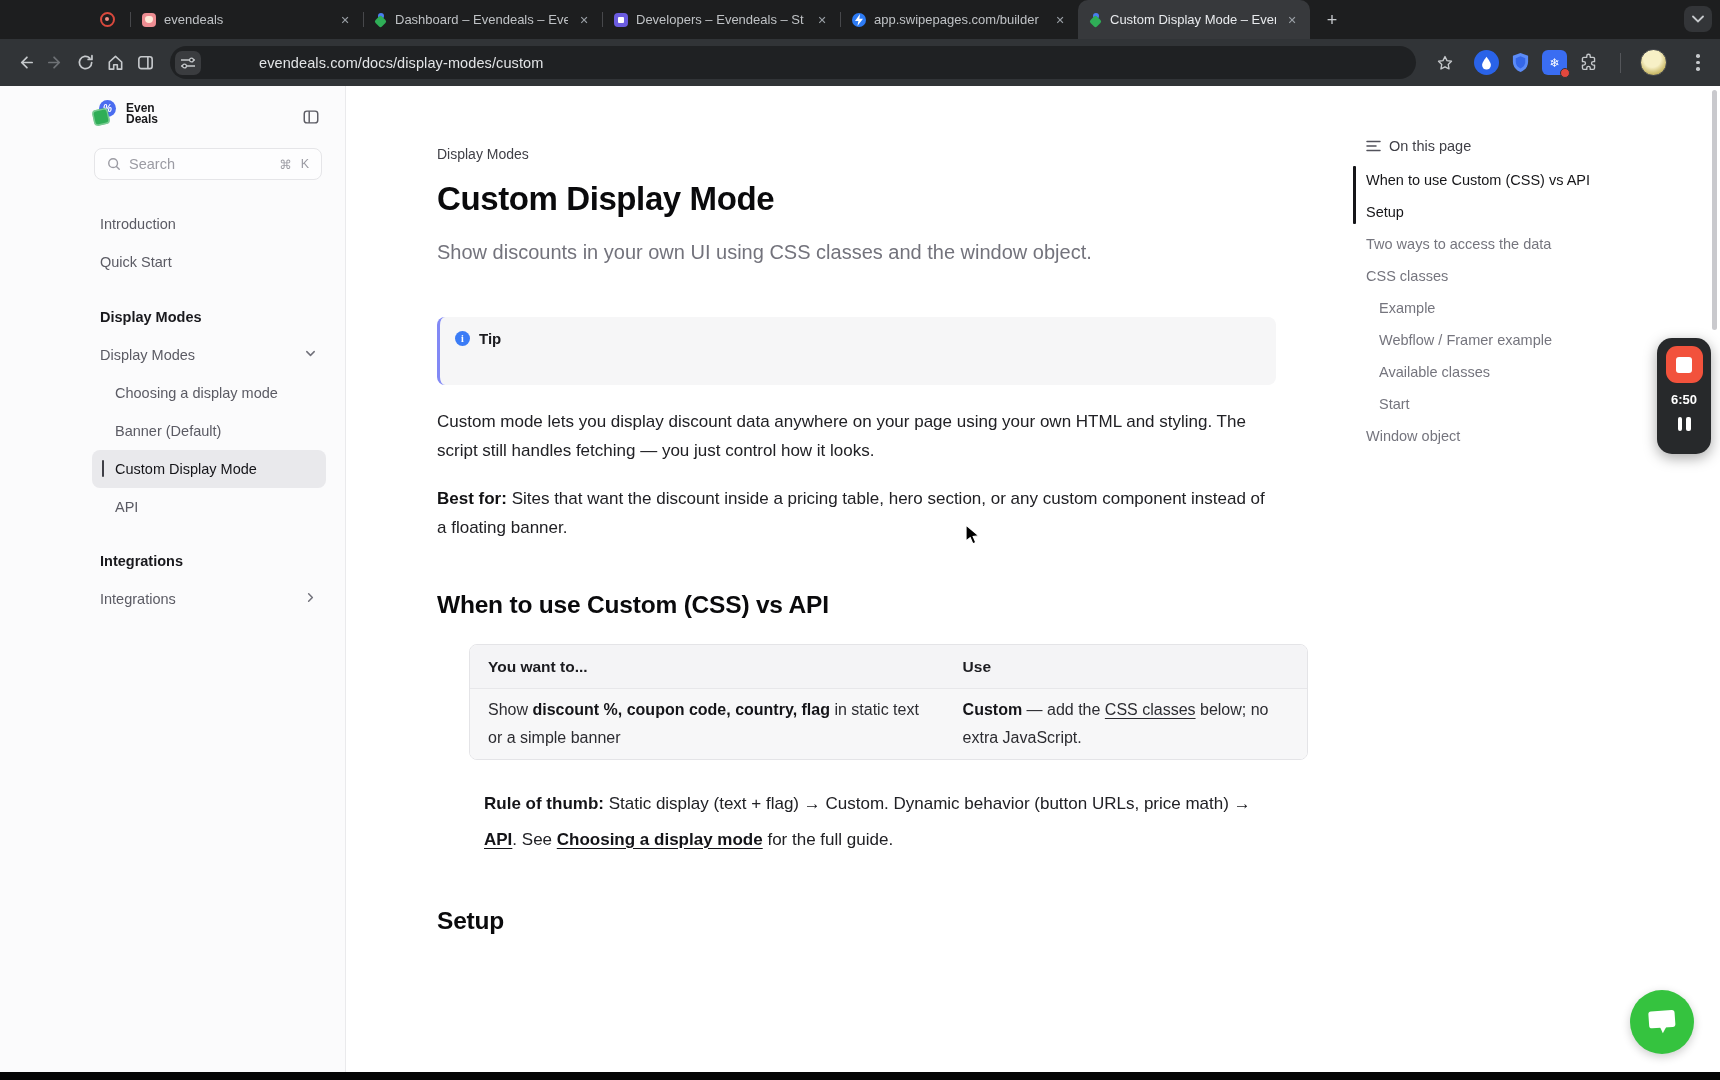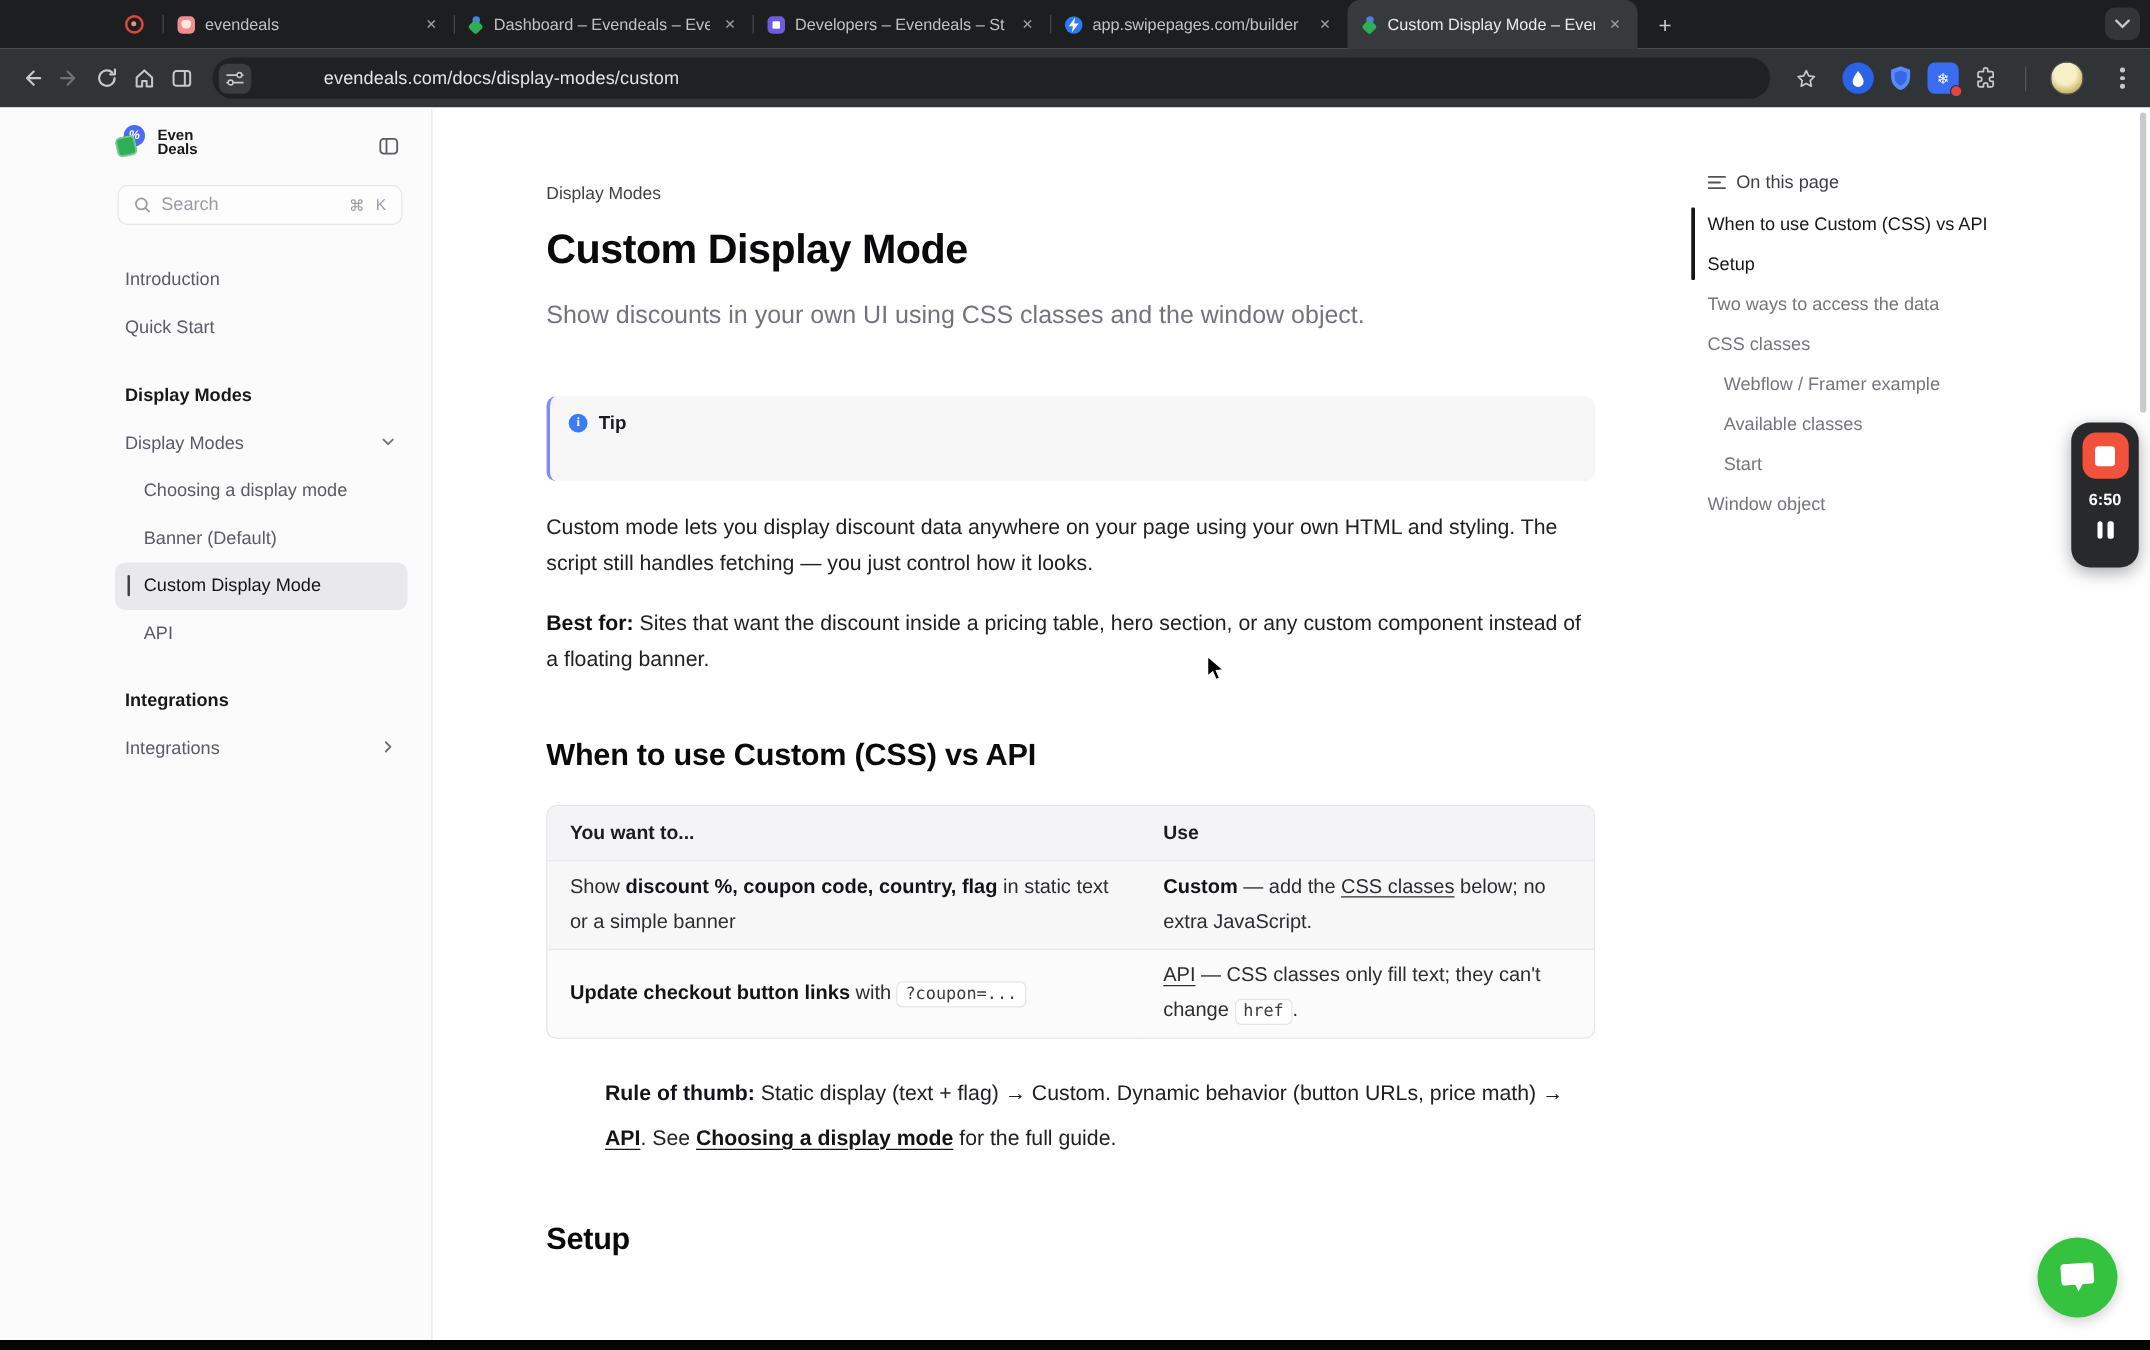--- a/index.html
+++ b/index.html
@@ -78,21 +78,21 @@
   .subtitle{margin-top:21px;font-size:20px;line-height:26px;color:#73737c;}
   .tip{margin-top:52px;min-height:68px;background:#f6f6f7;border-left:3px solid #8289f5;border-radius:8px;padding:13px 18px 14px 15px;}
   .tip-head{display:flex;align-items:center;gap:9px;}
   .tip-ico{width:15px;height:15px;border-radius:50%;background:#3b7cf6;color:#fff;font-size:10px;font-weight:700;text-align:center;line-height:15px;font-family:"Liberation Serif",serif;}
   .tip-label{font-size:15px;font-weight:700;color:#1c1c20;}
   .tip-body{margin:8px 0 0 24px;font-size:15.5px;color:#6d6d76;}
   .para{margin-top:22px;font-size:17px;line-height:29px;color:#212125;}
   .para.best{margin-top:19px;}
   .b{font-weight:700;color:#111113;}
   h2.h2{margin:48px 0 0;font-size:24.5px;line-height:30px;font-weight:700;color:#0a0a0c;letter-spacing:-.2px;}
-  table.cmp{margin-top:24px;width:100%;border-collapse:separate;border-spacing:0;border:1px solid #e4e4e7;border-radius:8px;overflow:hidden;font-size:16px;}
+  table.cmp{margin-top:24px;width:100%;border-collapse:separate;border-spacing:0;border:1px solid #e4e4e7;border-radius:8px;overflow:hidden;font-size:16px;margin-left:32px;}
   table.cmp th{background:#f4f4f6;text-align:left;font-size:15.5px;font-weight:700;color:#1c1c20;padding:13px 18px 12px;}
   table.cmp td{padding:7px 18px;line-height:28px;vertical-align:middle;color:#2c2c31;border-top:1px solid #e7e7ea;}
   table.cmp .c1{width:56.7%;}
   table.cmp tr.r-odd td{background:#f7f7f8;}
   table.cmp tr.r-even td{background:#fbfbfc;}
   .sg-bold{font-weight:700;color:#141418;}
   .sg-link{text-decoration:underline;text-underline-offset:3px;color:inherit;cursor:pointer;}
   .sg-boldlink{font-weight:700;color:#141418;text-decoration:underline;text-underline-offset:3px;cursor:pointer;}
   .sg-code{font-family:"DejaVu Sans Mono",monospace;font-size:13.5px;background:#fff;border:1px solid #e4e4e7;border-radius:5px;padding:1px 6px 2px;white-space:nowrap;color:#3a3a40;}
   .rule{margin-top:26px;font-size:17px;line-height:36px;color:#212125;margin-left:47px;}
@@ -357,24 +357,20 @@
           <tr>
             <th class="c1">You want to...</th>
             <th>Use</th>
           </tr>
         </thead>
         <tbody>
           <tr class="r-odd">
             <td><span class="sg-plain">Show </span><span class="sg-bold">discount %, coupon code, country, flag</span><span class="sg-plain"> in static text or a simple banner</span></td>
             <td><span class="sg-bold">Custom</span><span class="sg-plain"> — add the </span><span class="sg-link">CSS classes</span><span class="sg-plain"> below; no extra JavaScript.</span></td>
           </tr>
-          <tr class="r-even">
-            <td><span class="sg-bold">Update checkout button links</span><span class="sg-plain"> with </span><span class="sg-code">?coupon=...</span></td>
-            <td><span class="sg-link">API</span><span class="sg-plain"> — CSS classes only fill text; they can't change </span><span class="sg-code">href</span><span class="sg-plain">.</span></td>
-          </tr>
         </tbody>
       </table>
 
       <p class="rule"><span class="sg-bold">Rule of thumb:</span><span class="sg-plain"> Static display (text + flag) → Custom. Dynamic behavior (button URLs, price math) → </span><span class="sg-boldlink">API</span><span class="sg-plain">. See </span><span class="sg-boldlink">Choosing a display mode</span><span class="sg-plain"> for the full guide.</span></p>
 
       <h2 class="h2">Setup</h2>
     </main>
 
     <aside class="toc">
       <div class="toc-header">
@@ -382,20 +378,21 @@
             <path d="M1 1.5h13M1 6h9M1 10.5h13" stroke="#52525b" stroke-width="1.5" stroke-linecap="round"></path>
           </svg>
         <span>On this page</span>
       </div>
       <div class="toc-list">
         <div class="toc-bar"></div>
         <div class="toc-item active">When to use Custom (CSS) vs API</div>
         <div class="toc-item active">Setup</div>
         <div class="toc-item">Two ways to access the data</div>
         <div class="toc-item">CSS classes</div>
+        <div class="toc-item sub">Example</div>
         <div class="toc-item sub">Webflow / Framer example</div>
         <div class="toc-item sub">Available classes</div>
         <div class="toc-item sub">Start</div>
         <div class="toc-item">Window object</div>
       </div>
     </aside>
   </div>
 
   <div class="recorder">
     <div class="rec-stop">

